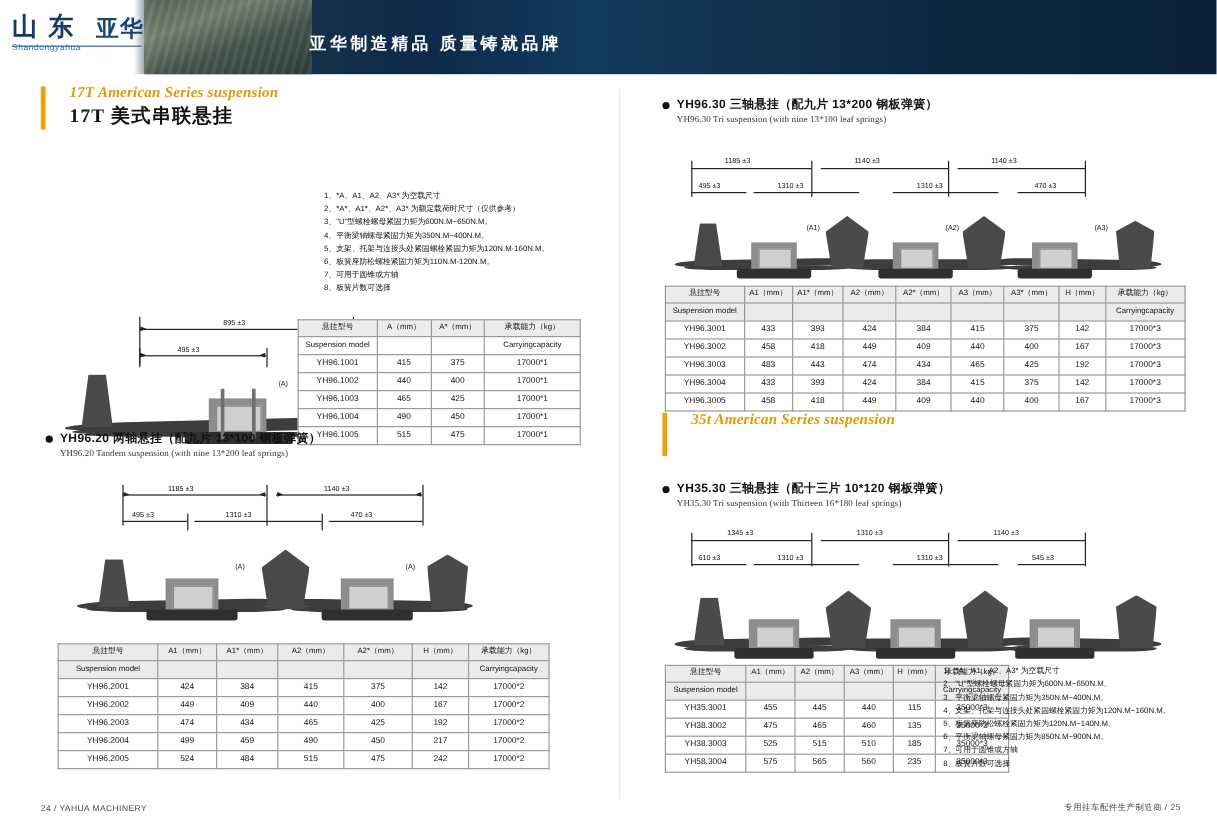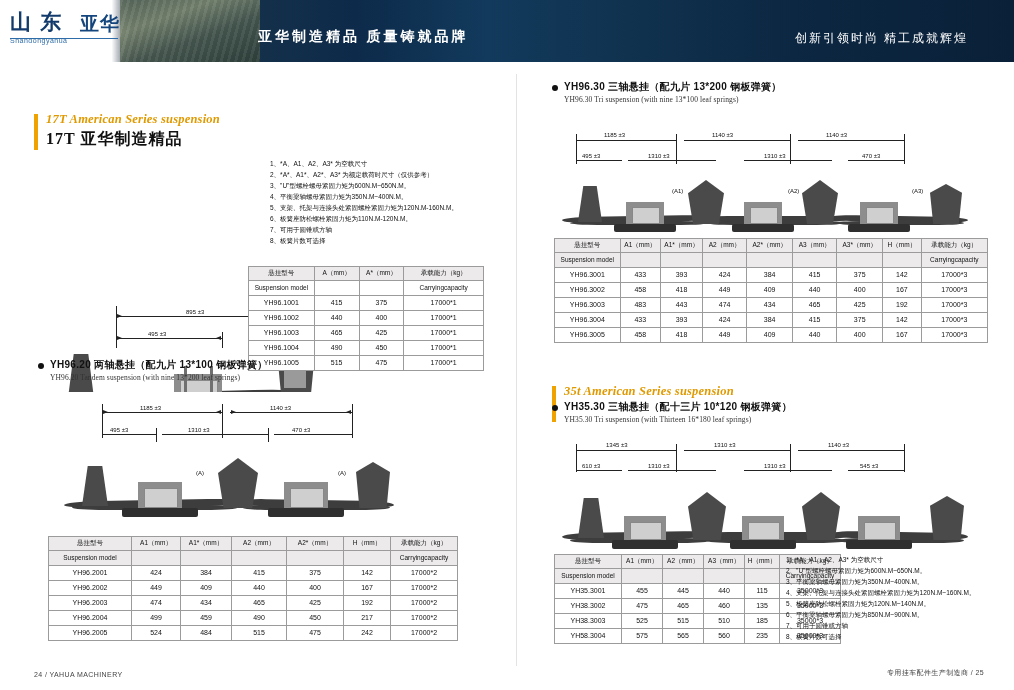--- a/index.html
+++ b/index.html
@@ -20,21 +20,21 @@
   .logo-mark{position:absolute;right:2px;top:3px;font-family:"Liberation Serif",serif;font-size:19px;font-weight:bold;color:#14457c;letter-spacing:1px;}
   .logo-rule{position:absolute;left:0;top:30px;width:108px;height:1px;background:#2e6ca8;}
   .banner-txt1{position:absolute;left:258px;top:28px;font-family:"Liberation Serif",serif;font-size:14px;color:#ffffff;letter-spacing:3px;font-weight:bold;}
   .banner-txt2{position:absolute;right:46px;top:30px;font-family:"Liberation Serif",serif;font-size:12px;color:#ffffff;letter-spacing:2px;}
 
   
   .col-left{position:absolute;left:34px;top:70px;width:450px;}
   .col-right{position:absolute;left:548px;top:70px;width:440px;}
   .divider-v{position:absolute;left:516px;top:74px;width:1px;height:592px;background:#e3e3e3;}
 
-  .sec-title{position:relative;padding-left:12px;margin-bottom:6px;margin-top:42px;}
+  .sec-title{position:relative;padding-left:24px;margin-bottom:6px;}
   .sec-title:before{content:"";position:absolute;left:0;top:2px;width:4px;height:36px;background:#f0a300;}
   .sec-en{font-family:"Liberation Serif",serif;font-style:italic;font-weight:bold;font-size:12.5px;color:#e09a00;letter-spacing:.2px;}
   .sec-cn{font-family:"Liberation Serif",serif;font-size:16px;font-weight:bold;color:#111;letter-spacing:1px;margin-top:2px;}
 
   .item-head{display:flex;align-items:flex-start;margin-bottom:2px;}
   .bullet{width:6px;height:6px;border-radius:50%;background:#111;margin-top:5px;margin-right:6px;flex:none;}
   .item-cn{font-size:10px;font-weight:bold;color:#111;letter-spacing:.3px;}
   .item-en{font-size:7.5px;color:#333;margin-top:1px;letter-spacing:.1px;font-family:Liberation Serif, serif;}
 
   
@@ -77,30 +77,29 @@
   <div class="banner">
     <div class="banner-bg"></div>
     <div class="banner-photo"></div>
     <div class="logo">
       <div class="logo-cn">山 东</div>
       <div class="logo-rule"></div>
       <div class="logo-py">Shandongyahua</div>
       <div class="logo-mark">亚华</div>
     </div>
     <div class="banner-txt1">亚华制造精品  质量铸就品牌</div>
-    <div class="banner-txt2">创新引领时尚  精工成就辉煌</div>
   </div>
 
   <div class="divider-v"></div>
 
   <div class="col-left">
 
     <div class="sec-title">
       <div class="sec-en">17T American Series suspension</div>
-      <div class="sec-cn">17T 亚华制造精品</div>
+      <div class="sec-cn">17T 美式串联悬挂</div>
     </div>
 
     <div class="draw" style="height:200px;">
 
       <div class="dim-line" style="left:82px;top:160px;width:178px;"></div>
       <div class="dim-tick" style="left:82px;top:150px;height:40px;"></div>
       <div class="dim-tick" style="left:260px;top:150px;height:40px;"></div>
       <div class="arrow-r" style="left:83px;top:158px;"></div>
       <div class="arrow-l" style="left:254px;top:158px;"></div>
       <div class="dim-txt" style="left:150px;top:153px;">895 ±3</div>

